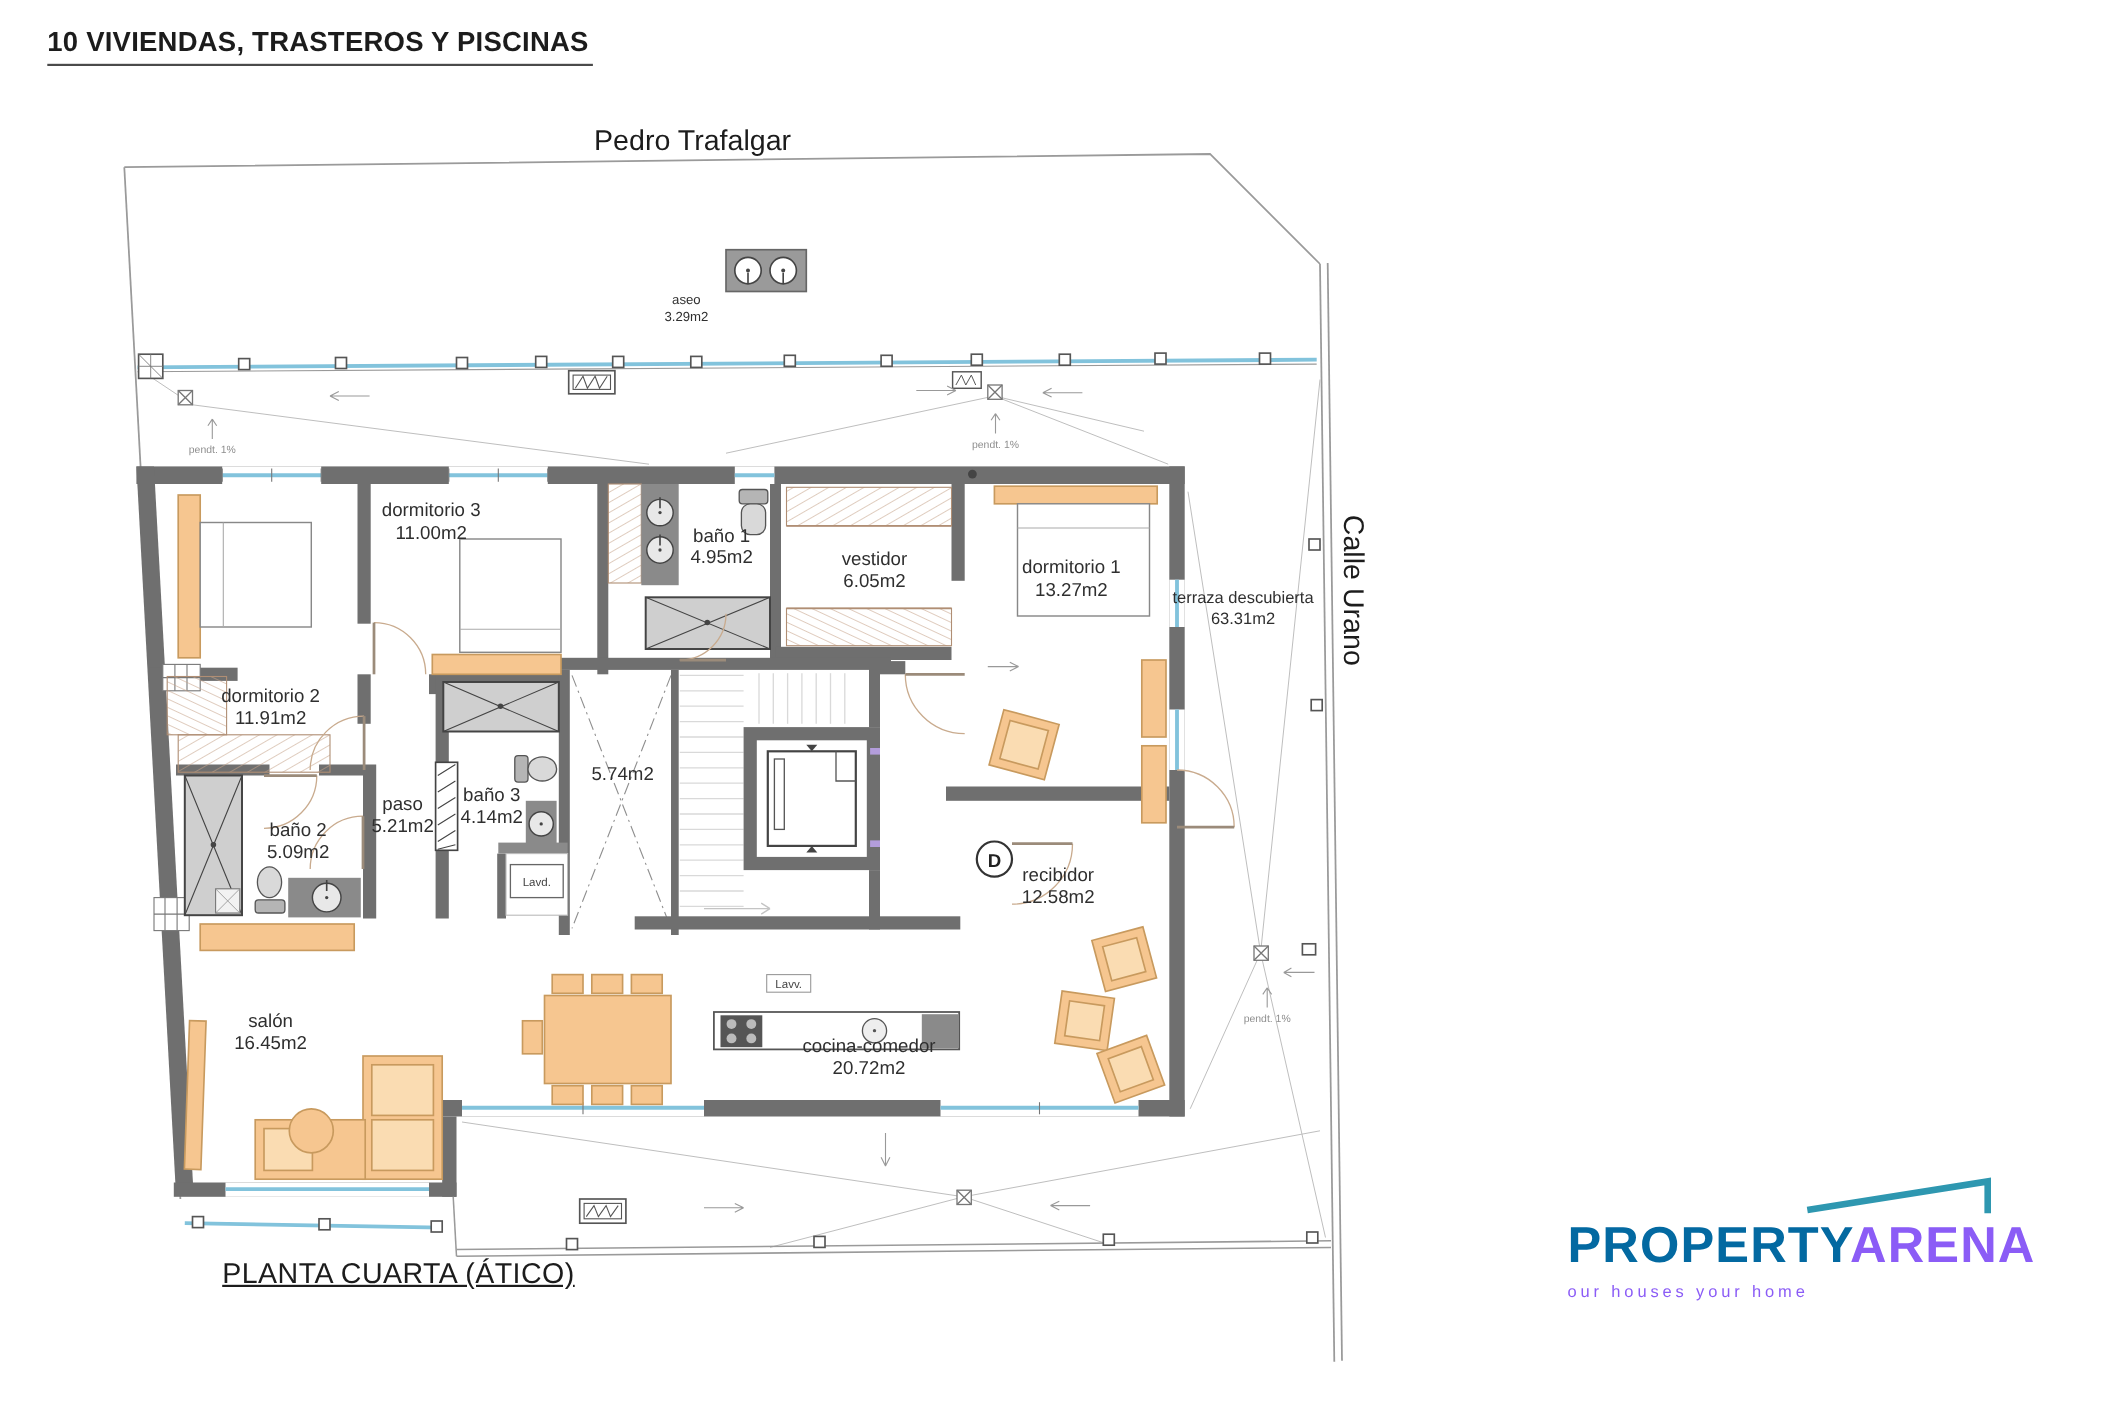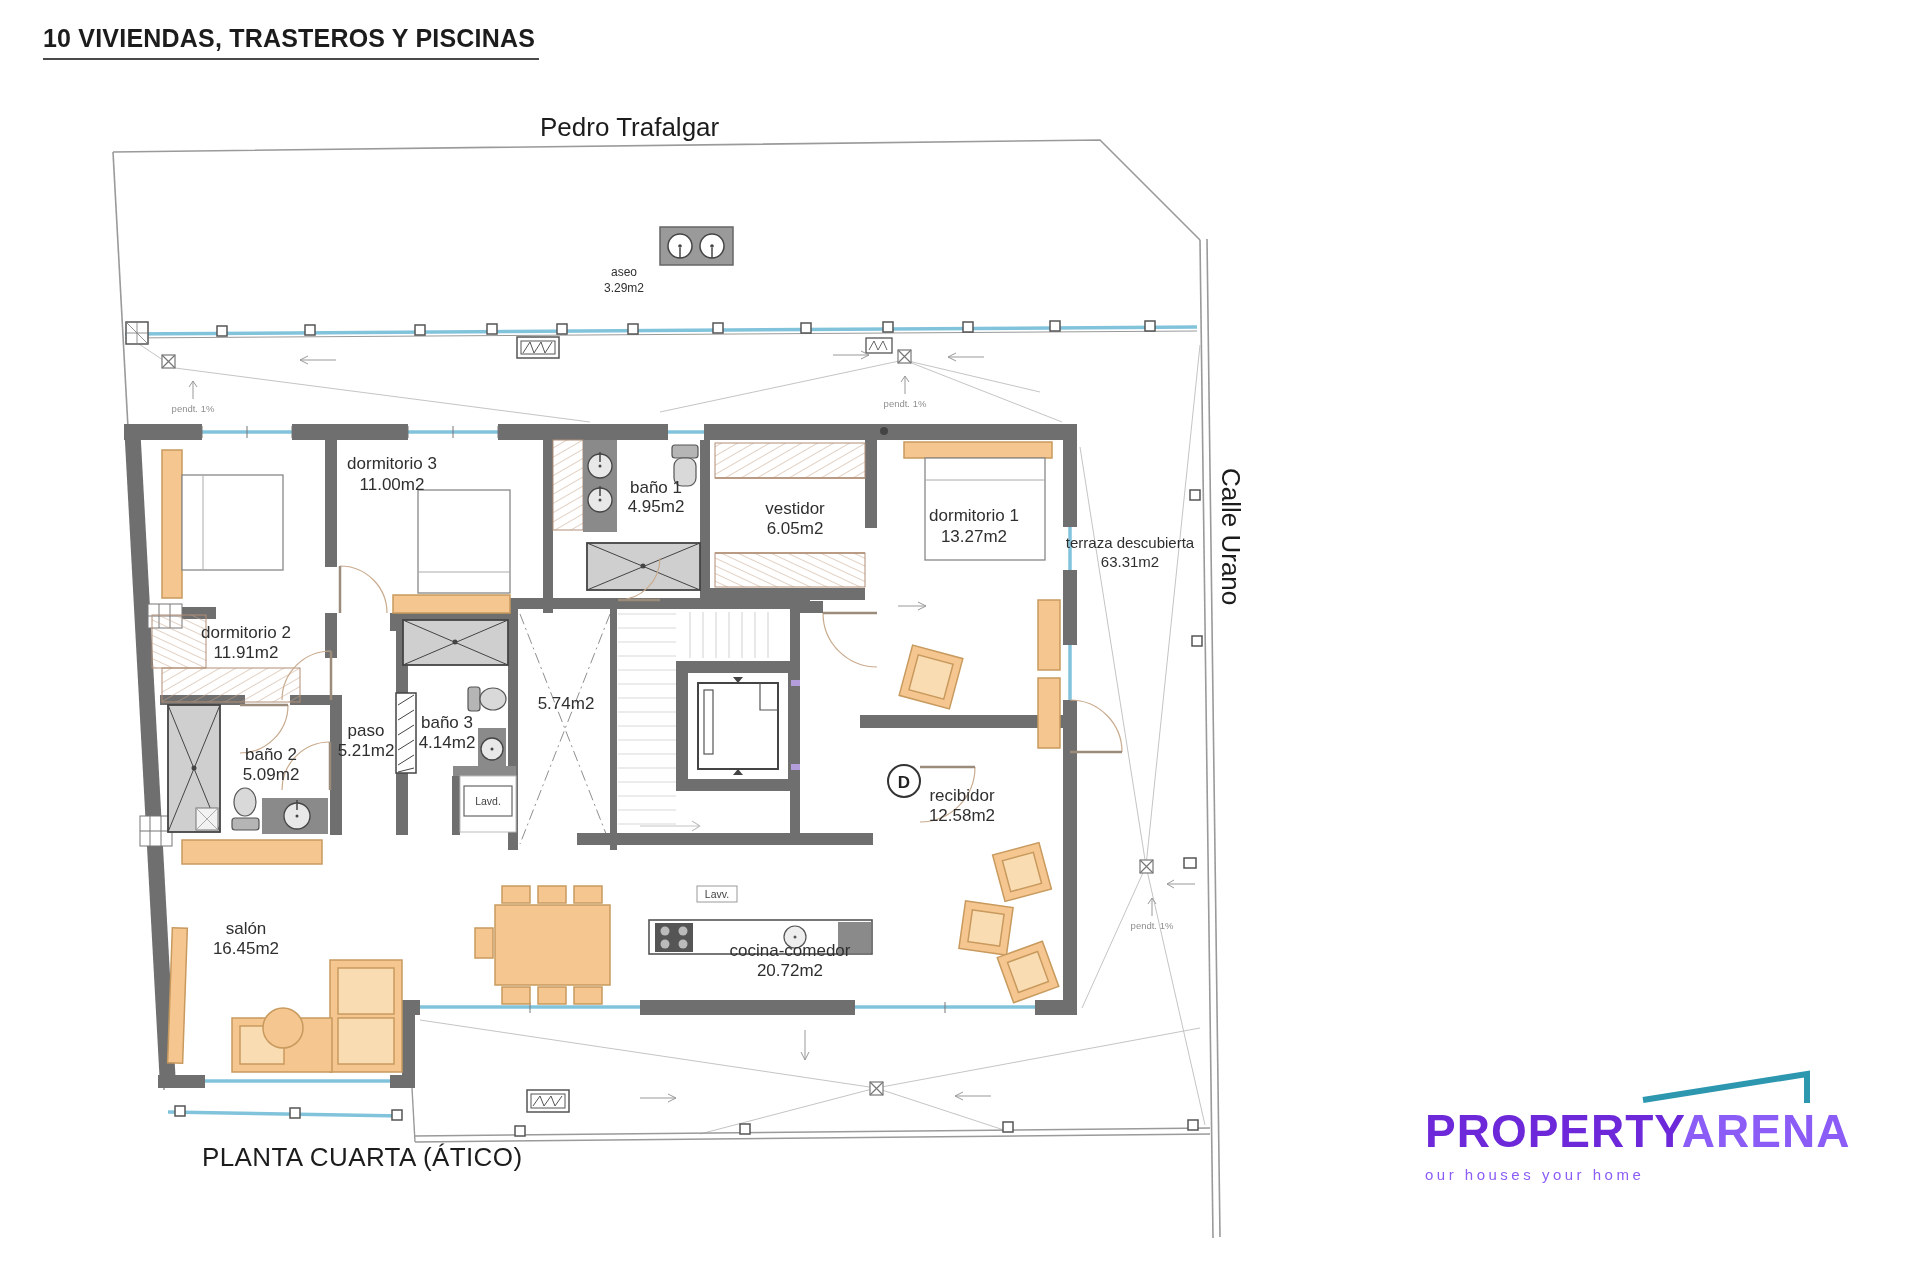--- a/index.html
+++ b/index.html
@@ -2,25 +2,25 @@
 <html><head>
 <meta charset="utf-8">
 <style>
   html,body{margin:0;padding:0;background:#fff;}
   body{width:1920px;height:1280px;position:relative;font-family:"Liberation Sans",sans-serif;color:#1c1c1c;overflow:hidden;}
   .hdr{position:absolute;left:25px;top:6px;}
   .hdr h1{margin:18px;font-size:25px;font-weight:bold;letter-spacing:.2px;display:inline-block;border-bottom:2px solid #4a4a4a;padding:0 4px 5px 0;}
   .hdr h2{margin:10px 0 0 0;font-size:21px;font-weight:normal;}
   .street-top{position:absolute;left:540px;top:112px;font-size:26px;}
   .street-right{position:absolute;left:1215px;top:468px;font-size:26px;writing-mode:vertical-rl;}
-  .floor-label{position:absolute;left:202px;top:1142px;font-size:26px;font-weight:500;letter-spacing:.4px;}
+  .floor-label{position:absolute;left:202px;top:1142px;font-size:26px;font-weight:500;letter-spacing:.4px;text-decoration:underline;}
   .logo{position:absolute;left:1425px;top:1070px;width:420px;}
   .logo .roof{display:block;}
   .logo .wordmark{font-size:46px;font-weight:bold;letter-spacing:1px;white-space:nowrap;}
-  .logo .p1{color:#6d28d9;}
+  .logo .p1{color:#0369a1;}
   .logo .p2{color:#8b5cf6;}
   .logo .tagline{margin-top:8px;font-size:15px;letter-spacing:3.5px;color:#8b5cf6;}
   svg text{font-family:"Liberation Sans",sans-serif;}
   .roomlbl{font-size:17px;fill:#2f2f2f;}
   .tinylbl{font-size:12px;fill:#2f2f2f;}
   .terlbl{font-size:15px;fill:#2f2f2f;}
   .annot{font-size:9.5px;fill:#8f8f8f;}
   .dmark{font-size:17px;font-weight:bold;fill:#222;}
 </style>
 </head>

